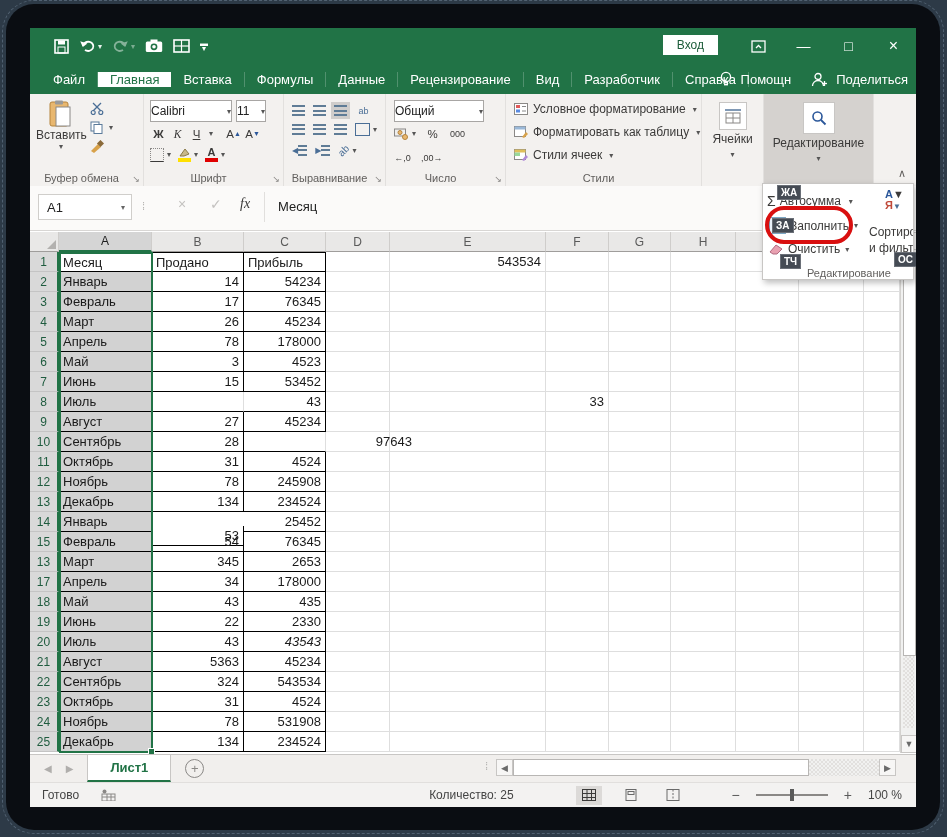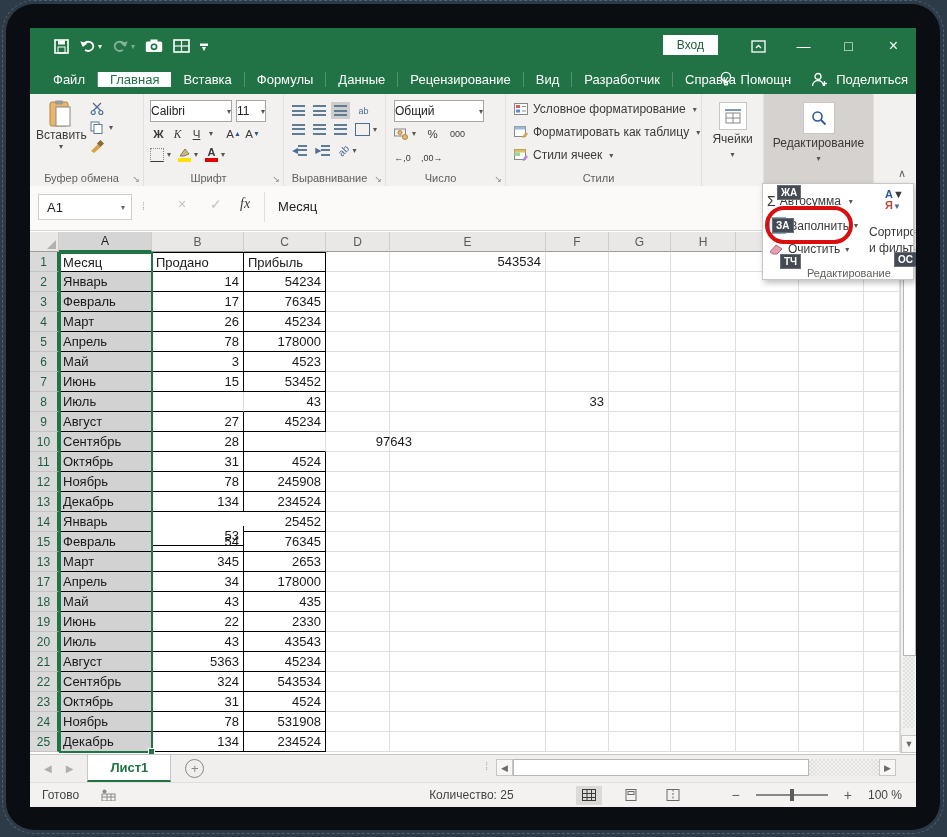--- a/index.html
+++ b/index.html
@@ -710,21 +710,21 @@
           <div class="cell" style="width: 62px; flex: 0 0 62px;"></div>
           <div class="cell" style="width: 65px; flex: 0 0 65px;"></div>
           <div class="cell" style="width: 63px; flex: 0 0 63px;"></div>
           <div class="cell" style="width: 65px; flex: 0 0 65px;"></div>
           <div class="cell" style="width: 36px; flex: 0 0 36px;"></div>
         </div>
         <div class="grow">
           <div class="rn" style="width: 29px; flex: 0 0 29px;">20</div>
           <div class="cell tb msel" style="width: 93px; flex: 0 0 93px;">Июль</div>
           <div class="cell tb num" style="width: 92px; flex: 0 0 92px;">43</div>
-          <div class="cell tb num" style="width: 82px; flex: 0 0 82px;">43543</div>
+          <div class="cell tb num" style="width: 82px; flex: 0 0 82px; font-style: italic;">43543</div>
           <div class="cell" style="width: 64px; flex: 0 0 64px;"></div>
           <div class="cell" style="width: 156px; flex: 0 0 156px;"></div>
           <div class="cell" style="width: 63px; flex: 0 0 63px;"></div>
           <div class="cell" style="width: 62px; flex: 0 0 62px;"></div>
           <div class="cell" style="width: 65px; flex: 0 0 65px;"></div>
           <div class="cell" style="width: 63px; flex: 0 0 63px;"></div>
           <div class="cell" style="width: 65px; flex: 0 0 65px;"></div>
           <div class="cell" style="width: 36px; flex: 0 0 36px;"></div>
         </div>
         <div class="grow">

